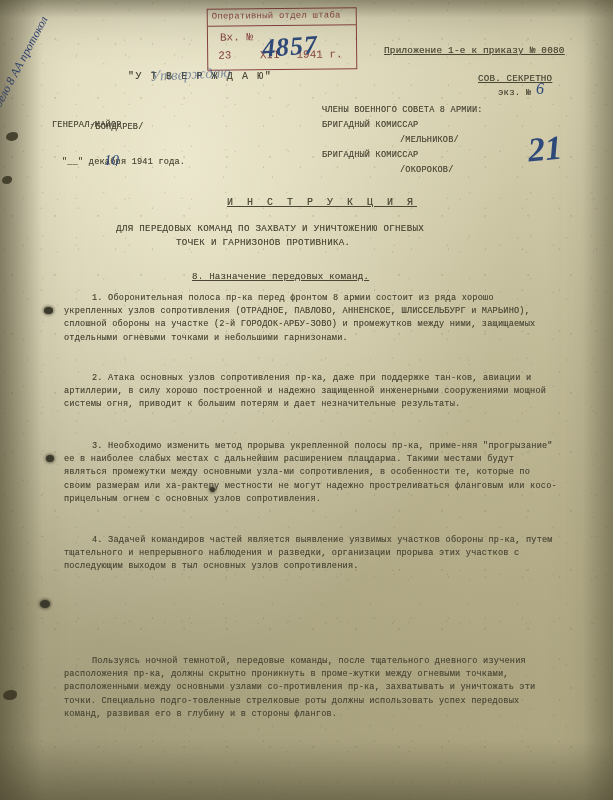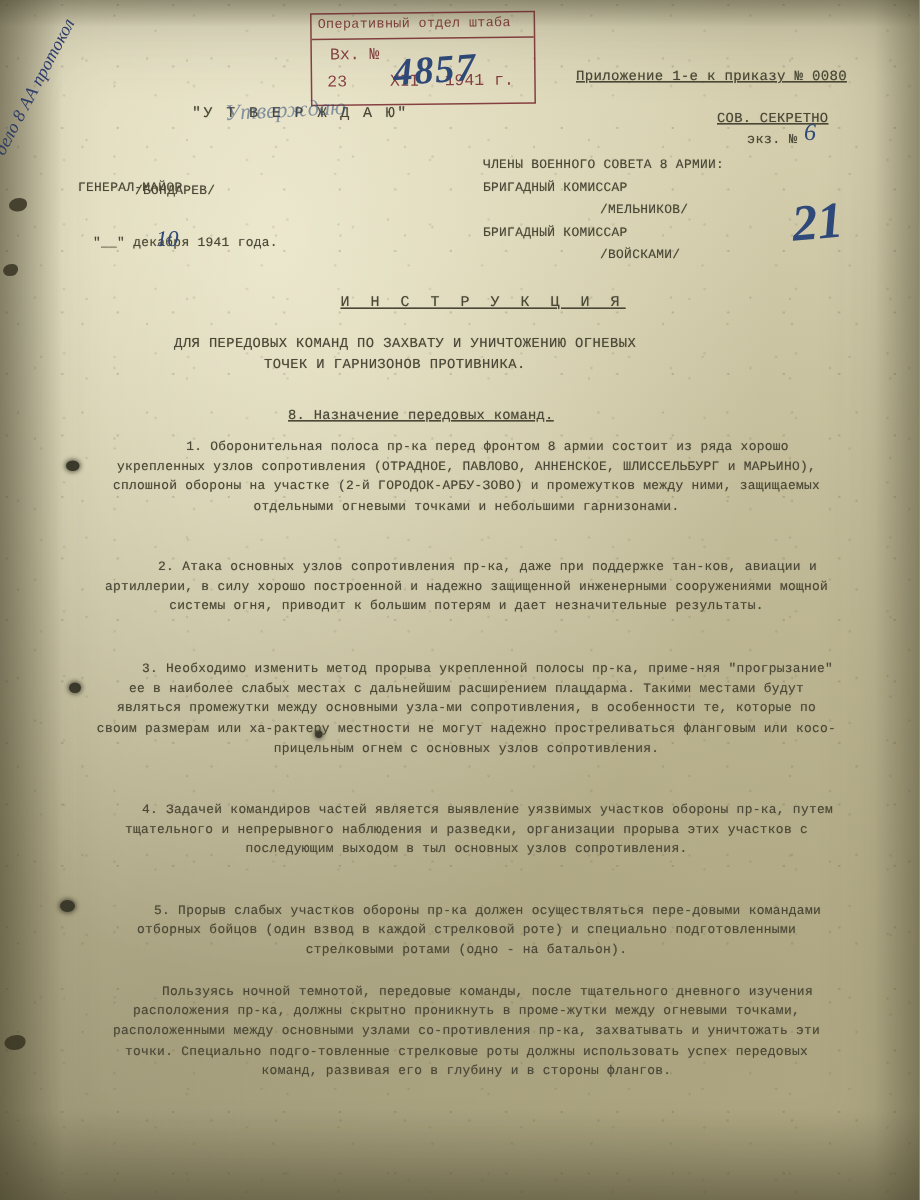--- a/index.html
+++ b/index.html
@@ -7,21 +7,20 @@
     padding: 0;
     background: #6b6b60;
   }
   .page {
     position: relative;
     width: 613px;
     height: 800px;
     overflow: hidden;
     background: #cfc9ab;
     font-family: "Liberation Sans", sans-serif;
-    text-align: center;
   }
   
   .paper {
     position: absolute;
     inset: 0;
     background:
       radial-gradient(ellipse at 30% 20%, rgba(255,252,230,0.55), rgba(255,252,230,0) 55%),
       radial-gradient(ellipse at 80% 85%, rgba(120,110,70,0.30), rgba(120,110,70,0) 60%),
       radial-gradient(ellipse at 10% 95%, rgba(90,85,55,0.35), rgba(90,85,55,0) 55%),
       linear-gradient(160deg, #d9d3b4 0%, #d2ccab 35%, #c9c2a0 65%, #bdb693 100%);
@@ -195,21 +194,21 @@
 
   <div class="typed" style="left:128px; top:70px; font-size:10px; letter-spacing:1.6px;">"У Т В Е Р Ж Д А Ю"</div>
 
   <div class="typed" style="left:52px; top:119px;">ГЕНЕРАЛ-МАЙОР</div>
   <div class="typed" style="left:90px; top:121px;">/БОНДАРЕВ/</div>
 
   <div class="typed" style="left:322px; top:104px;">ЧЛЕНЫ ВОЕННОГО СОВЕТА 8 АРМИИ:</div>
   <div class="typed" style="left:322px; top:119px;">БРИГАДНЫЙ КОМИССАР</div>
   <div class="typed" style="left:400px; top:134px;">/МЕЛЬНИКОВ/</div>
   <div class="typed" style="left:322px; top:149px;">БРИГАДНЫЙ КОМИССАР</div>
-  <div class="typed" style="left:400px; top:164px;">/ВОЙСКАМИ/</div>
+  <div class="typed" style="left:400px; top:164px;">/ОКОРОКОВ/</div>
 
   <div class="typed" style="left:62px; top:156px;">"__" декабря 1941 года.</div>
   <div class="hand" style="left:64px; top:152px; font-size:15px;margin-left:40px;">10</div>
 
   <div class="vert-note">В дело 8 АА
 протокол</div>
 
   <div class="hand hand-big" style="left:528px; top:130px; transform:rotate(-5deg);">21</div>
 
   <div class="hand" style="left:150px; top:66px; font-size:15px; opacity:0.55; transform:rotate(-3deg);">Утверждаю</div>
@@ -221,18 +220,17 @@
   <div class="typed u" style="left:192px; top:270px; font-size:9.2px;">8. Назначение передовых команд.</div>
 
   <div class="typed" style="left:64px; top:292px; width:494px; text-indent:28px;">1. Оборонительная полоса пр-ка перед фронтом 8 армии состоит из ряда хорошо укрепленных узлов сопротивления (ОТРАДНОЕ, ПАВЛОВО, АННЕНСКОЕ, ШЛИССЕЛЬБУРГ и МАРЬИНО), сплошной обороны на участке (2-й ГОРОДОК-АРБУ-ЗОВО) и промежутков между ними, защищаемых отдельными огневыми точками и небольшими гарнизонами.</div>
 
   <div class="typed" style="left:64px; top:372px; width:494px; text-indent:28px;">2. Атака основных узлов сопротивления пр-ка, даже при поддержке тан-ков, авиации и артиллерии, в силу хорошо построенной и надежно защищенной инженерными сооружениями мощной системы огня, приводит к большим потерям и дает незначительные результаты.</div>
 
   <div class="typed" style="left:64px; top:440px; width:494px; text-indent:28px;">3. Необходимо изменить метод прорыва укрепленной полосы пр-ка, приме-няя "прогрызание" ее в наиболее слабых местах с дальнейшим расширением плацдарма. Такими местами будут являться промежутки между основными узла-ми сопротивления, в особенности те, которые по своим размерам или ха-рактеру местности не могут надежно простреливаться фланговым или косо-прицельным огнем с основных узлов сопротивления.</div>
 
   <div class="typed" style="left:64px; top:534px; width:494px; text-indent:28px;">4. Задачей командиров частей является выявление уязвимых участков обороны пр-ка, путем тщательного и непрерывного наблюдения и разведки, организации прорыва этих участков с последующим выходом в тыл основных узлов сопротивления.</div>
 
-  <div class="typed" style="left:64px; top:601px; width:494px; text-indent:28px;">5. Прорыв слабых участков обороны пр-ка должен осуществляться пере-довыми командами отборных бойцов (один взвод в каждой стрелковой роте) и специально подготовленными стрелковыми ротами (одно - на батальон).</div>
 
   <div class="typed" style="left:64px; top:655px; width:494px; text-indent:28px;">Пользуясь ночной темнотой, передовые команды, после тщательного дневного изучения расположения пр-ка, должны скрытно проникнуть в проме-жутки между огневыми точками, расположенными между основными узлами со-противления пр-ка, захватывать и уничтожать эти точки. Специально подго-товленные стрелковые роты должны использовать успех передовых команд, развивая его в глубину и в стороны флангов.</div>
 
   <div class="vignette"></div>
 </div>
 
 </body></html>

